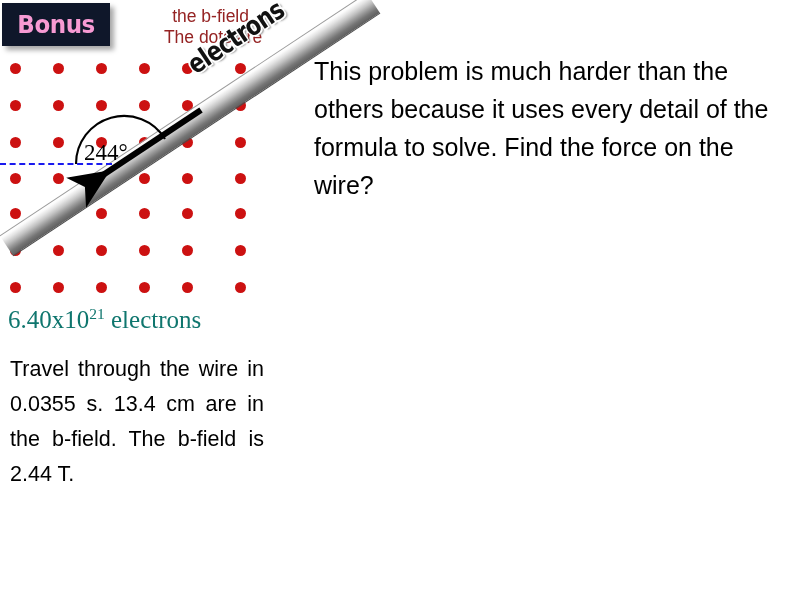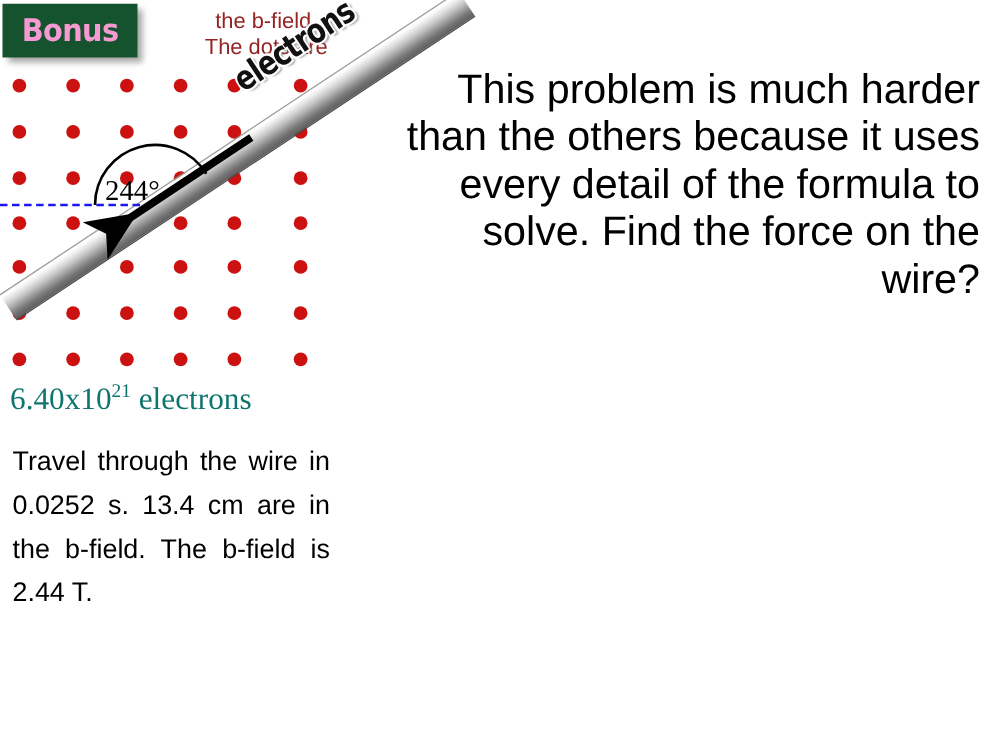--- a/index.html
+++ b/index.html
@@ -16,21 +16,21 @@
     font-family: "Liberation Sans", sans-serif;
   }
 
   
   #bonus-badge {
     position: absolute;
     left: 2px;
     top: 3px;
     width: 108px;
     height: 43px;
-    background: #14532d;
+    background: #0f172a;
     box-shadow: 4px 4px 5px rgba(0,0,0,0.35);
     display: flex;
     align-items: center;
     justify-content: center;
   }
   #bonus-badge .bonus-text {
     color: #f79ad3;
     font-family: "DejaVu Sans", sans-serif;
     font-weight: bold;
     font-size: 25px;
@@ -175,24 +175,24 @@
     text-align-last: left;
   }
 
   
   #prompt {
     position: absolute;
     left: 314px;
     top: 52px;
     width: 470px;
     font-family: "Liberation Sans", sans-serif;
-    font-size: 33px;
+    font-size: 25px;
     line-height: 38px;
     color: #000000;
-    text-align: right;
+    text-align: left;
   }
 </style>
 </head>
 <body>
 
 <div id="slide">
 
   <div id="bonus-badge">
     <span class="bonus-text">Bonus</span>
   </div>
@@ -269,17 +269,17 @@
 
     <div id="electrons-label">
       <span class="etxt">electrons</span>
     </div>
   </div>
 
   <div id="givens-electrons">
     <span>6.40x10</span><sup>21</sup> <span>electrons</span>
   </div>
 
-  <div id="givens-body">Travel through the wire in 0.0252 s. 13.4 cm are in the b-field. The b-field is 2.44 T.</div>
+  <div id="givens-body">Travel through the wire in 0.0355 s. 13.4 cm are in the b-field. The b-field is 2.44 T.</div>
 
   <div id="prompt">This problem is much harder than the others because it uses every detail of the formula to solve. Find the force on the wire?</div>
 
 </div>
 
 </body></html>

